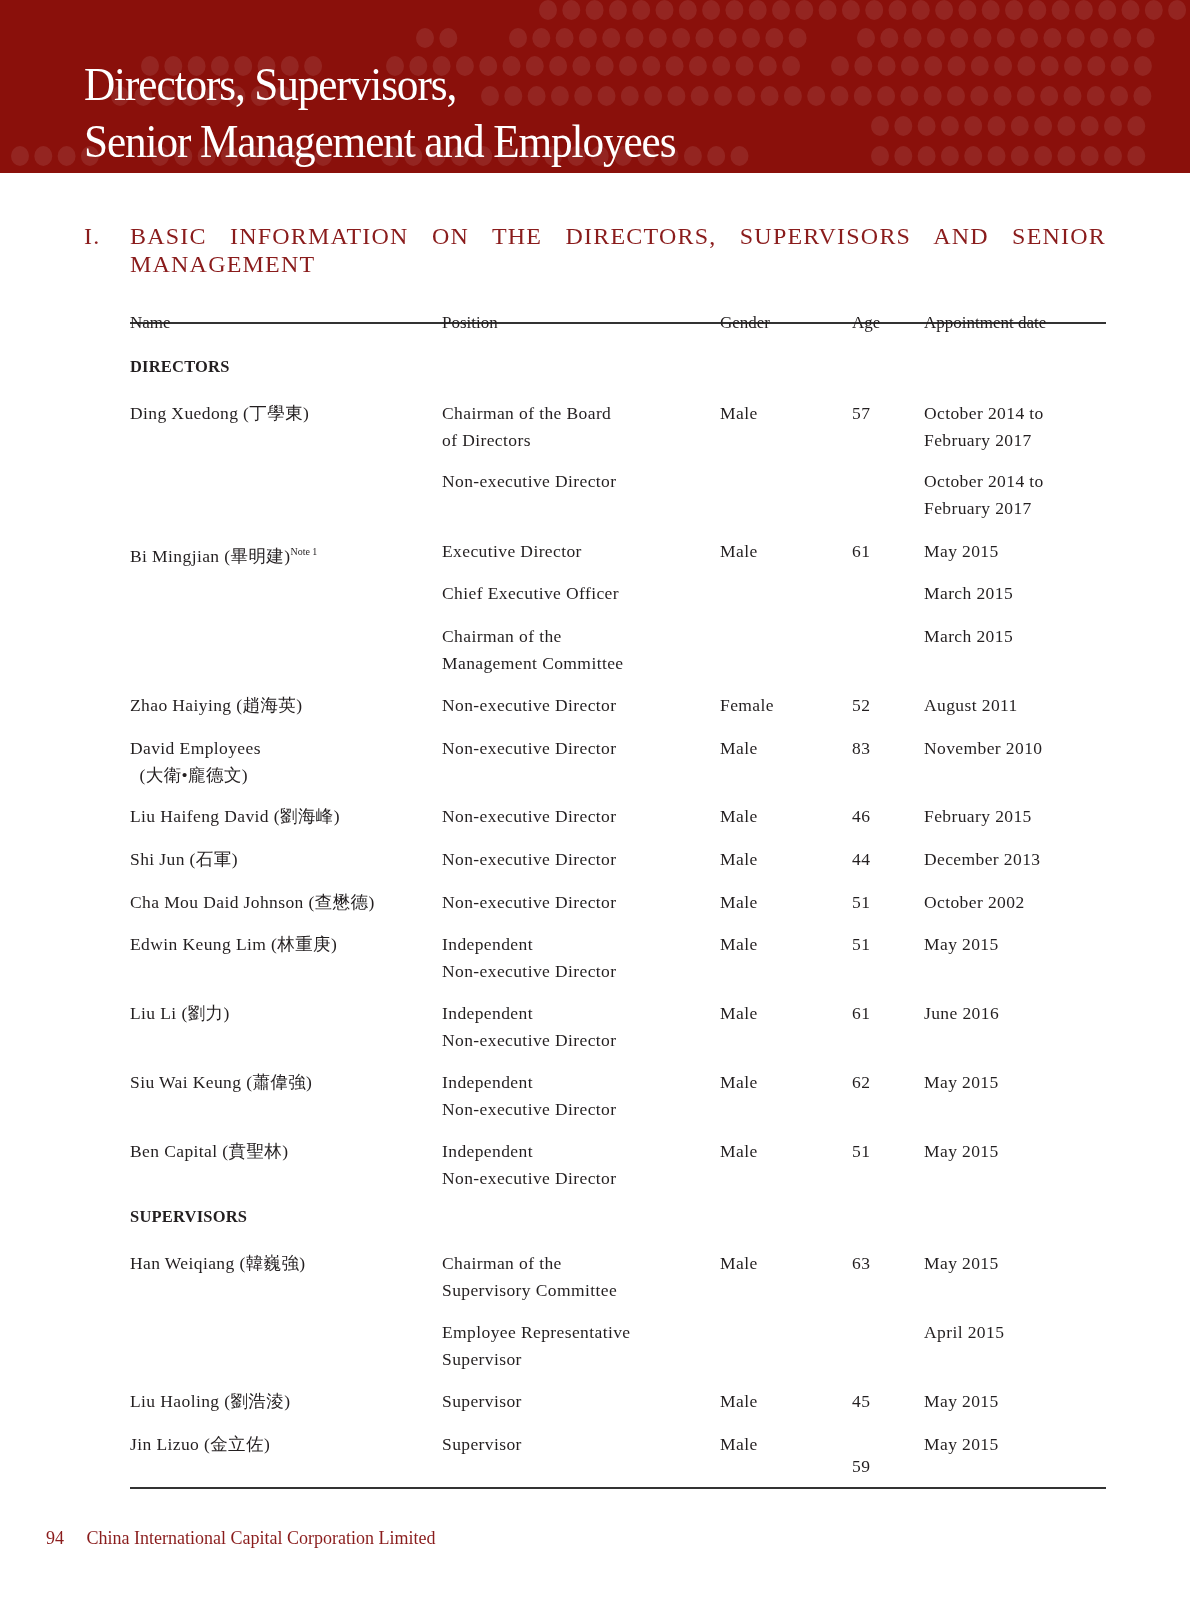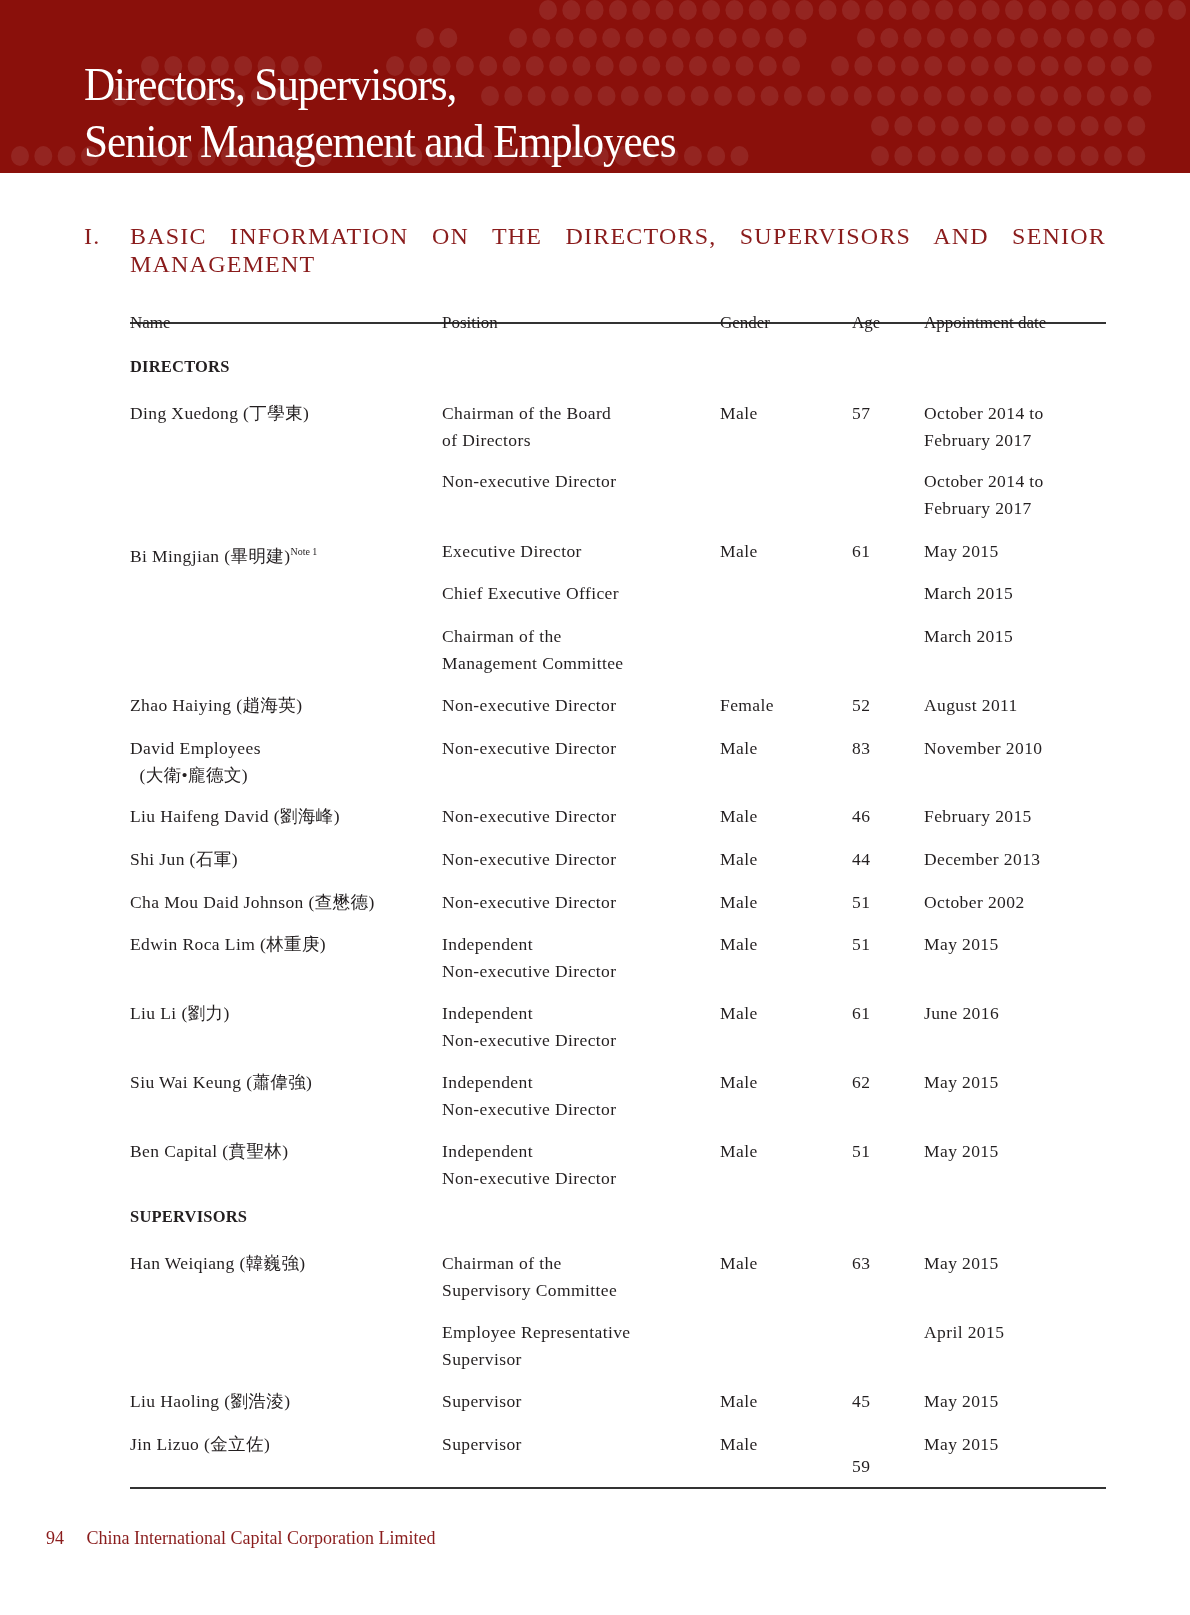--- a/index.html
+++ b/index.html
@@ -325,21 +325,21 @@
         <span class="col c-date" style="white-space: pre;"><span>December 2013</span></span>
       </div>
       <div class="row" style="top: 599px;">
         <span class="col c-name" style="white-space: pre;"><span>Cha Mou Daid Johnson (查懋德)</span></span>
         <span class="col c-pos" style="white-space: pre;"><span>Non-executive Director</span></span>
         <span class="col c-gen" style="white-space: pre;"><span>Male</span></span>
         <span class="col c-age" style="white-space: pre;"><span>51</span></span>
         <span class="col c-date" style="white-space: pre;"><span>October 2002</span></span>
       </div>
       <div class="row" style="top: 641px;">
-        <span class="col c-name" style="white-space: pre;"><span>Edwin Roca Lim (林重庚)</span></span>
+        <span class="col c-name" style="white-space: pre;"><span>Edwin Keung Lim (林重庚)</span></span>
         <span class="col c-pos" style="white-space: pre;"><span>Independent
 Non-executive Director</span></span>
         <span class="col c-gen" style="white-space: pre;"><span>Male</span></span>
         <span class="col c-age" style="white-space: pre;"><span>51</span></span>
         <span class="col c-date" style="white-space: pre;"><span>May 2015</span></span>
       </div>
       <div class="row" style="top: 710px;">
         <span class="col c-name" style="white-space: pre;"><span>Liu Li (劉力)</span></span>
         <span class="col c-pos" style="white-space: pre;"><span>Independent
 Non-executive Director</span></span>

